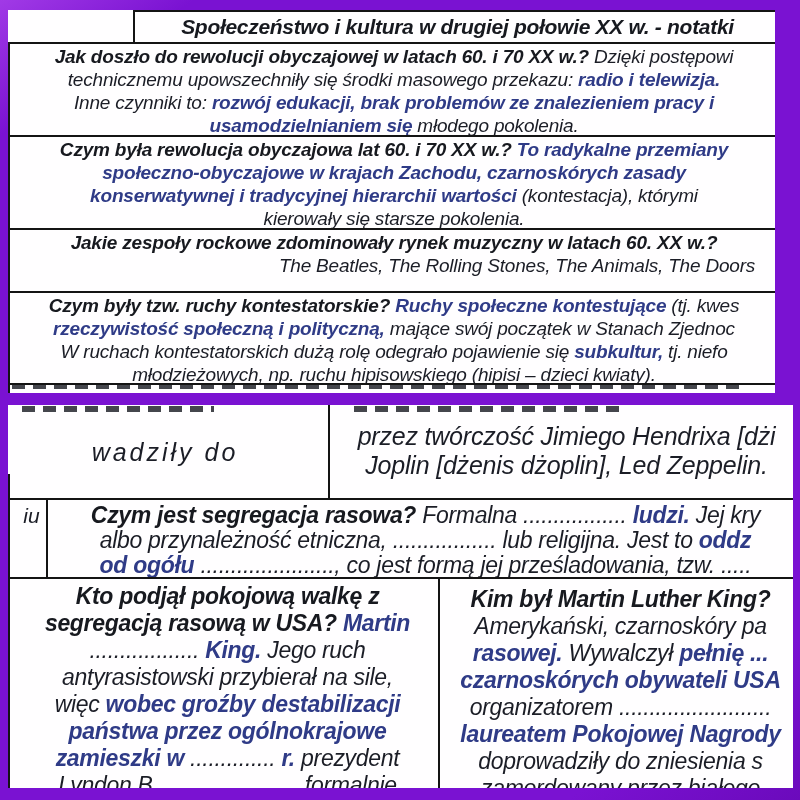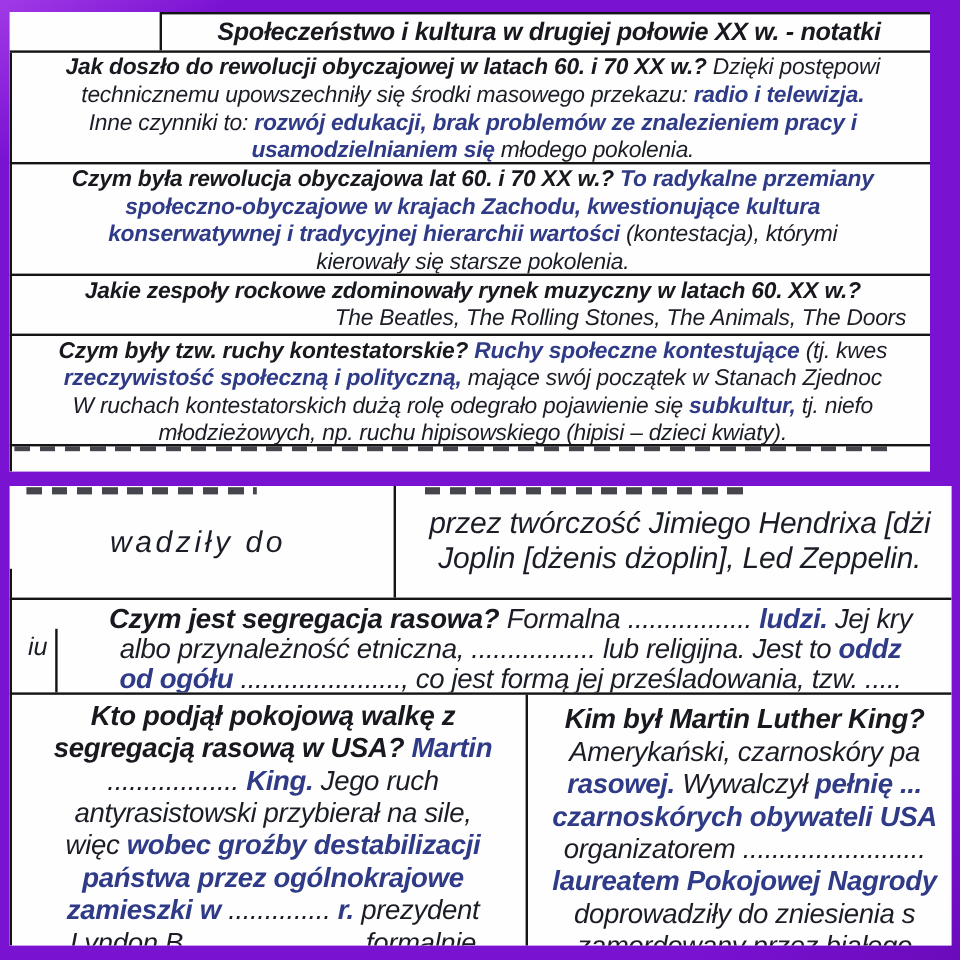--- a/index.html
+++ b/index.html
@@ -10,26 +10,26 @@
   .panel{position:absolute;background:#fffeff;overflow:hidden;font-style:italic;color:#17191f;}
   
   #panel1{left:8px;top:10px;width:767px;height:383px;}
   #panel1 .leftedge{position:absolute;left:0;top:34px;bottom:0;width:2px;background:#141414;}
   .trow{display:flex;height:34px;border-bottom:2px solid #141414;box-sizing:border-box;}
   .tblank{width:127px;border-right:2px solid #141414;box-sizing:border-box;}
   .tcell{flex:1;border-top:2px solid #141414;box-sizing:border-box;
          font-weight:bold;font-size:21px;letter-spacing:-0.3px;line-height:30px;
          padding-left:5px;white-space:nowrap;overflow:hidden;}
   .qrow{box-sizing:border-box;border-bottom:2px solid #141414;padding:1px 0 0 5px;overflow:hidden;}
-  .q1{height:93px;} .q2{height:93px;} .q3{height:50px;} .q4{height:92px;}
+  .q1{height:93px;} .q2{height:93px;} .q3{height:63px;} .q4{height:92px;}
   .line{white-space:nowrap;overflow:hidden;font-size:19px;line-height:23px;height:23px;letter-spacing:-0.2px;}
   .indent{padding-left:246px;}
   .s-q{font-weight:bold;color:#17191f;}
   .s-b{font-weight:bold;color:#2f3b87;}
-  .s-r{font-weight:normal;color:#1b1d26;margin-top:24px;}
+  .s-r{font-weight:normal;color:#1b1d26;}
   .sliver{background:repeating-linear-gradient(90deg,rgba(22,24,32,.8) 0 13px,rgba(22,24,32,0) 13px 21px);
           height:4px;margin-left:4px;width:95%;}
   
   #panel2{left:8px;top:405px;width:785px;height:383px;}
   #panel2 .leftedge{position:absolute;left:0;top:69px;bottom:0;width:2px;background:#141414;}
   .r1{display:flex;height:95px;border-bottom:2px solid #141414;box-sizing:border-box;}
   .r1c1{width:322px;border-right:2px solid #141414;box-sizing:border-box;position:relative;}
   .r1c1 .frag{margin:26px 0 0 -6px;font-size:25px;letter-spacing:3px;white-space:nowrap;}
   .r1c2{flex:1;padding-left:10px;overflow:hidden;}
   .r1c2 .lines{margin-top:10px;}
@@ -61,21 +61,21 @@
 
     <div class="qrow q1">
       <div class="line"><span class="s-q">Jak doszło do rewolucji obyczajowej w latach 60. i 70 XX w.? </span><span class="s-r">Dzięki postępowi</span></div>
       <div class="line"><span class="s-r">technicznemu upowszechniły się środki masowego przekazu: </span><span class="s-b">radio i telewizja.</span></div>
       <div class="line"><span class="s-r">Inne czynniki to: </span><span class="s-b">rozwój edukacji, brak problemów ze znalezieniem pracy i</span></div>
       <div class="line"><span class="s-b">usamodzielnianiem się </span><span class="s-r">młodego pokolenia.</span></div>
     </div>
 
     <div class="qrow q2">
       <div class="line"><span class="s-q">Czym była rewolucja obyczajowa lat 60. i 70 XX w.? </span><span class="s-b">To radykalne przemiany</span></div>
-      <div class="line"><span class="s-b">społeczno-obyczajowe w krajach Zachodu, kwestionujące kultura</span></div>
+      <div class="line"><span class="s-b">społeczno-obyczajowe w krajach Zachodu, czarnoskórych zasady</span></div>
       <div class="line"><span class="s-b">konserwatywnej i tradycyjnej hierarchii wartości </span><span class="s-r">(kontestacja), którymi</span></div>
       <div class="line"><span class="s-r">kierowały się starsze pokolenia.</span></div>
     </div>
 
     <div class="qrow q3">
       <div class="line"><span class="s-q">Jakie zespoły rockowe zdominowały rynek muzyczny w latach 60. XX w.?</span></div>
       <div class="line indent"><span class="s-r">The Beatles, The Rolling Stones, The Animals, The Doors</span></div>
     </div>
 
     <div class="qrow q4">

